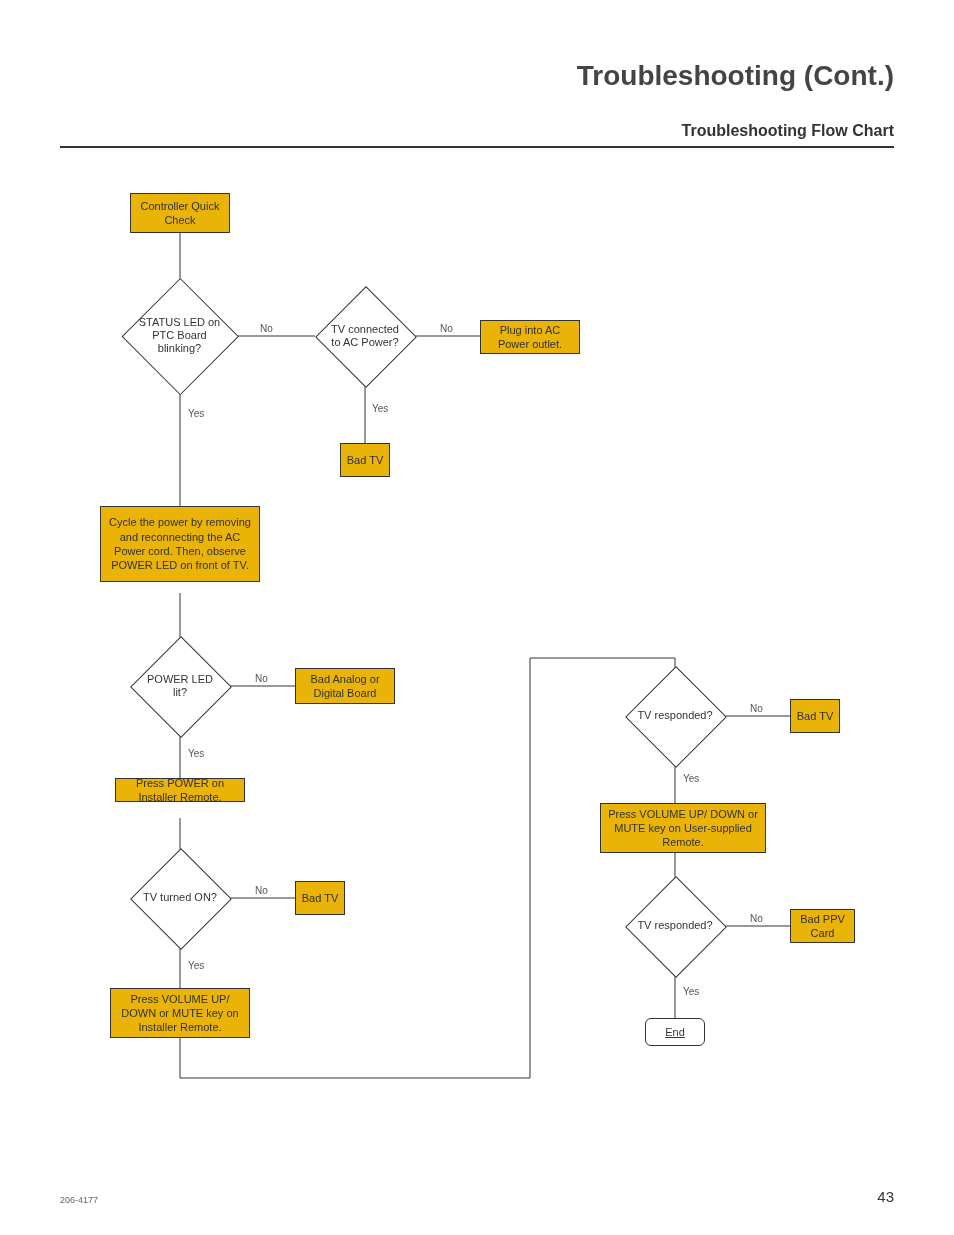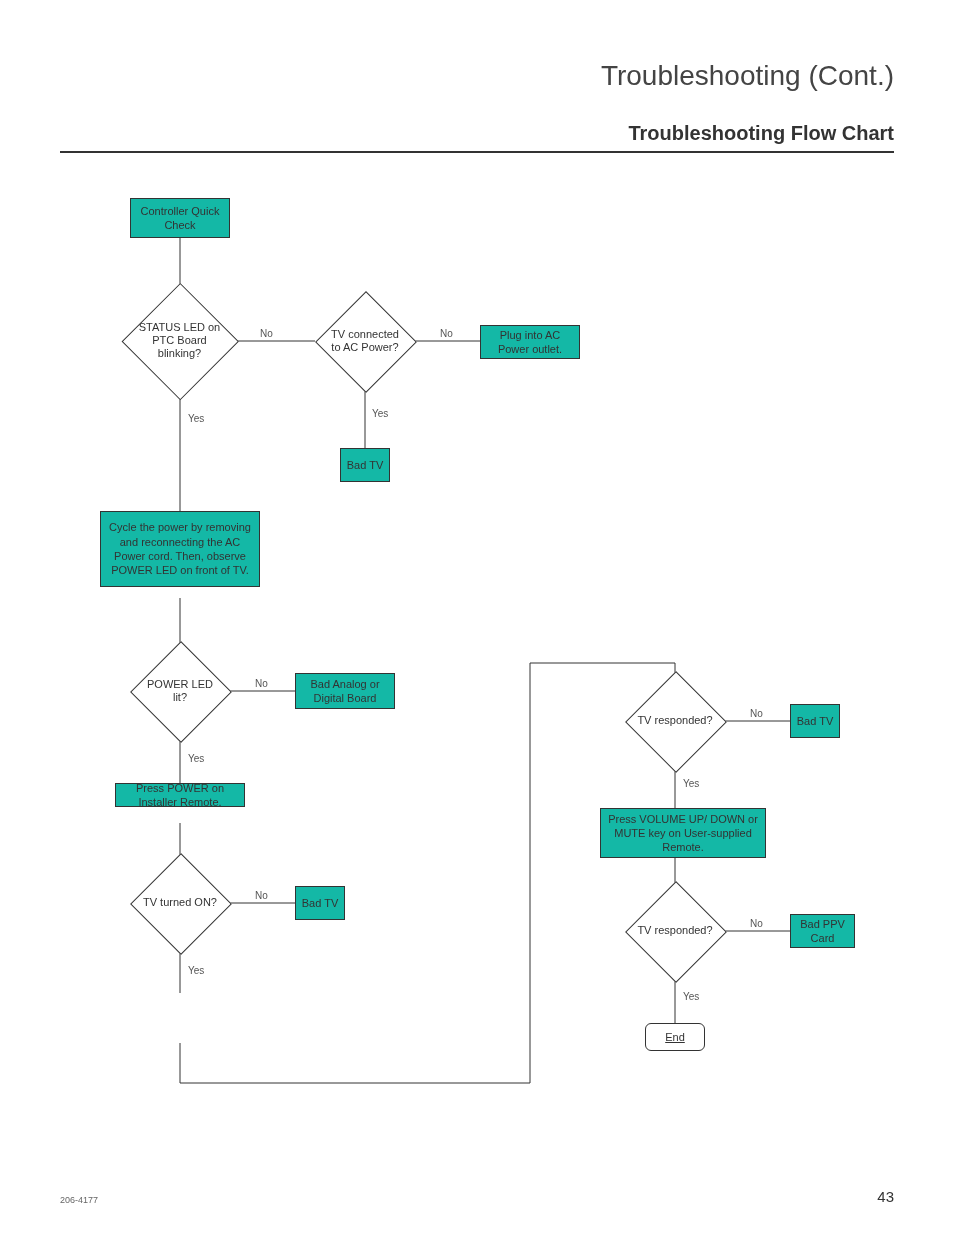--- a/index.html
+++ b/index.html
@@ -12,27 +12,27 @@
   .page {
     width: 954px;
     height: 1235px;
     position: relative;
     box-sizing: border-box;
     padding: 60px 60px 30px 60px;
   }
   .title {
     text-align: right;
     font-size: 28px;
-    font-weight: normal;
+    font-weight: bold;
     color: #444;
     margin-bottom: 30px;
   }
   .subtitle {
     text-align: right;
-    font-size: 20px;
+    font-size: 16px;
     font-weight: bold;
     color: #333;
     border-bottom: 2px solid #333;
     padding-bottom: 6px;
     margin-bottom: 40px;
   }
   .flow {
     position: relative;
     height: 920px;
   }
@@ -41,21 +41,21 @@
     box-sizing: border-box;
     display: flex;
     align-items: center;
     justify-content: center;
     text-align: center;
     font-size: 11px;
     color: #333;
     line-height: 1.3;
     padding: 4px;
   }
-  .box { border: 1px solid #333; background:#14b8a6; }
+  .box { border: 1px solid #333; background:#eab308; }
   .rbox { border: 1px solid #333; border-radius:6px; background:#fff;}
   .diamond-wrap {
     position: absolute;
   }
   .diamond-shape {
     position:absolute;
     width:70%;height:70%;
     left:15%;top:15%;
     border:1px solid #333;
     transform: rotate(45deg);
@@ -175,20 +175,23 @@
     <div class="diamond-wrap" style="left:70px;top:660px;width:100px;height:100px;">
       <div class="diamond-shape"></div>
       <div class="diamond-text">TV
 turned ON?</div>
     </div>
     <div class="lbl" style="left:195px;top:697px;">No</div>
     <div class="lbl" style="left:128px;top:772px;">Yes</div>
     <div class="box" style="left:235px;top:693px;width:50px;height:34px;">Bad
 TV</div>
 
+    <div class="box" style="left:50px;top:800px;width:140px;height:50px;">Press VOLUME UP/
+DOWN or MUTE key
+on Installer Remote.</div>
 
     <div class="diamond-wrap" style="left:565px;top:478px;width:100px;height:100px;">
       <div class="diamond-shape"></div>
       <div class="diamond-text">TV
 responded?</div>
     </div>
     <div class="lbl" style="left:690px;top:515px;">No</div>
     <div class="lbl" style="left:623px;top:585px;">Yes</div>
     <div class="box" style="left:730px;top:511px;width:50px;height:34px;">Bad
 TV</div>

